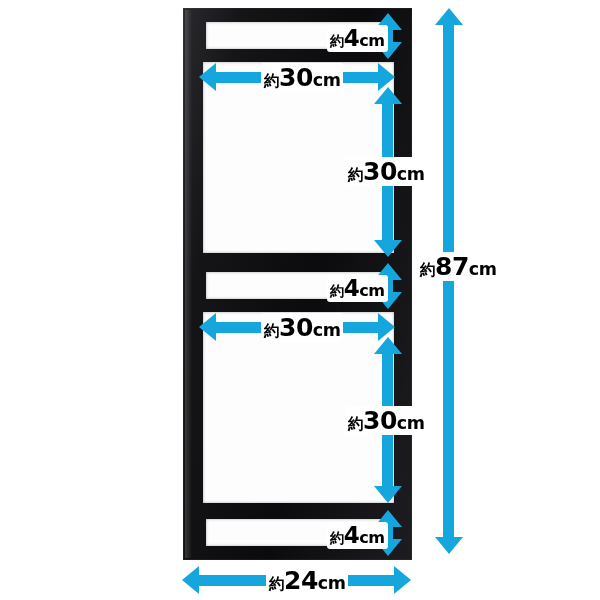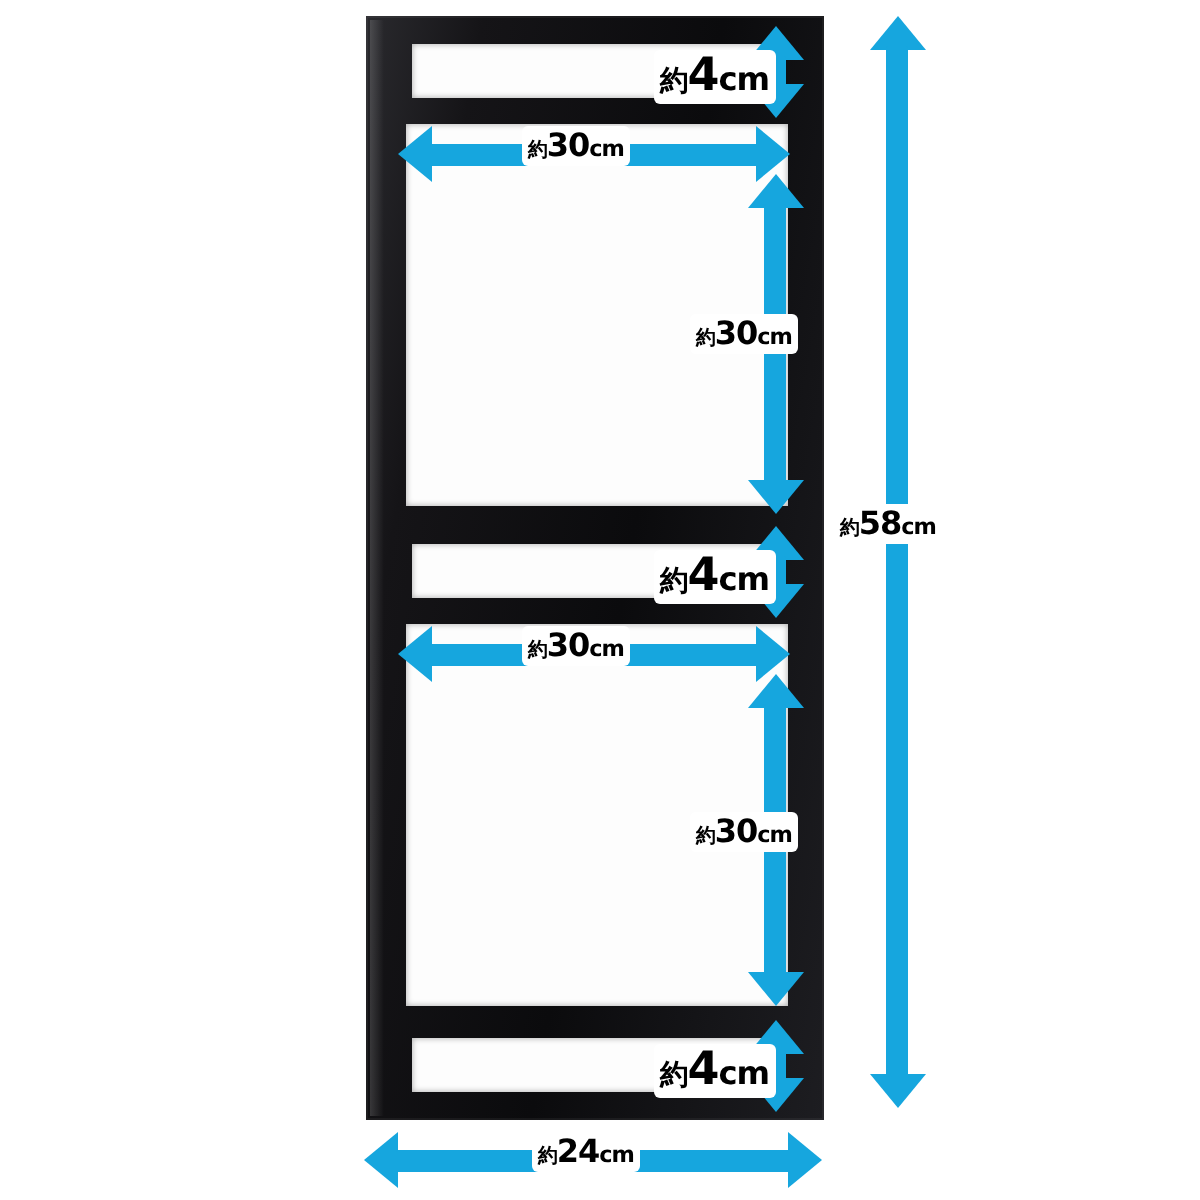--- a/index.html
+++ b/index.html
@@ -56,21 +56,21 @@
     position:absolute;
     color:#000;
     font-weight:bold;
     white-space:nowrap;
     line-height:1;
     background:#ffffff;
     padding:2px 3px;
     border-radius:3px;
     letter-spacing:-0.5px;
   }
-  .lbl.big{font-size:16px;}
+  .lbl.big{font-size:25px;}
   .lbl.mid{font-size:23px;}
   .lbl .small{font-size:0.62em;}
   .lbl .unit{font-size:0.70em;}
 </style>
 </head>
 <body>
 
 <div id="stage">
 
   <div class="frame frame-outer"></div>
@@ -128,21 +128,21 @@
     <div class="arrow ar-up" style="left:374px;top:510px;"></div>
     <div class="vline" style="left:382px;top:525px;height:16px;"></div>
     <div class="arrow ar-down" style="left:374px;top:539px;"></div>
     <div class="lbl mid" style="left:327px;top:522px;"><span class="small">約</span><span>4</span><span class="unit">cm</span></div>
   </div>
 
   <div class="dim">
     <div class="arrow ar-up" style="left:435px;top:8px;"></div>
     <div class="vline" style="left:443px;top:23px;height:516px;"></div>
     <div class="arrow ar-down" style="left:435px;top:537px;"></div>
-    <div class="lbl big" style="left:417px;top:252px;"><span class="small">約</span><span>58</span><span class="unit">cm</span></div>
+    <div class="lbl big" style="left:417px;top:252px;"><span class="small">約</span><span>87</span><span class="unit">cm</span></div>
   </div>
 
   <div class="dim">
     <div class="arrow ar-left" style="left:182px;top:566px;"></div>
     <div class="hline" style="left:198px;top:575px;width:198px;"></div>
     <div class="arrow ar-right" style="left:394px;top:566px;"></div>
     <div class="lbl big" style="left:266px;top:566px;"><span class="small">約</span><span>24</span><span class="unit">cm</span></div>
   </div>
 
 </div>

